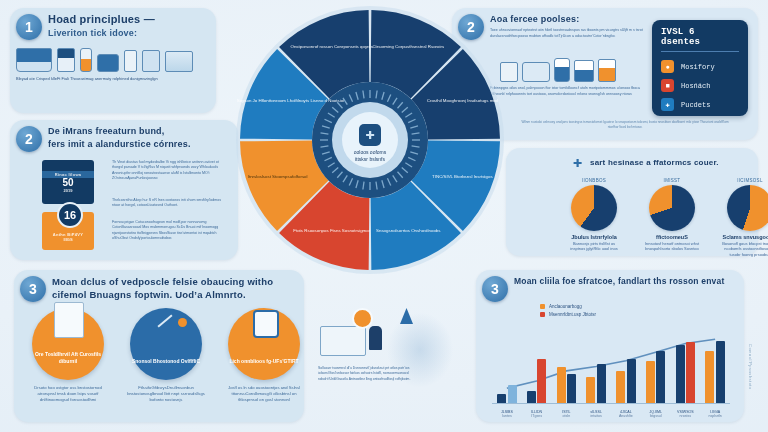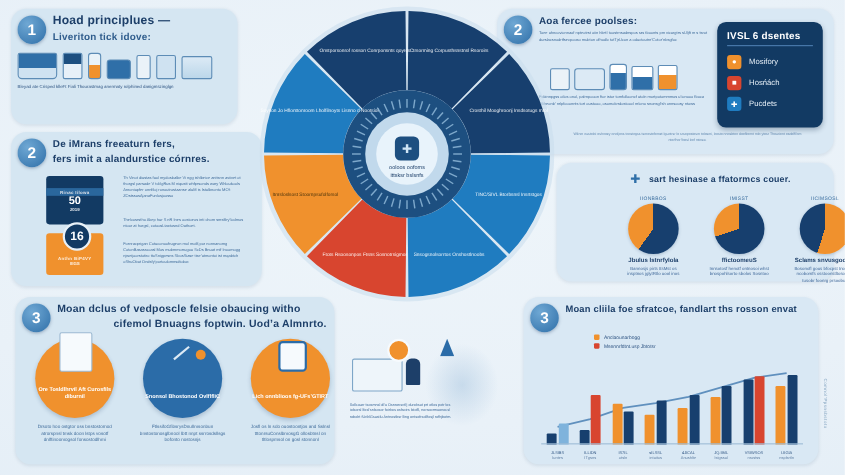--- a/index.html
+++ b/index.html
@@ -44,21 +44,21 @@
   .statcard .cap{font-size:4px;opacity:.85;letter-spacing:.3px;}
   .statcard .num{font-size:10px;line-height:1;}
   .statcard .sub{font-size:4px;opacity:.85;}
   .statchip{position:absolute;width:22px;height:22px;border-radius:50%;
       background:#123a63;color:#fff;font-size:11px;font-weight:bold;
       display:flex;align-items:center;justify-content:center;
       border:2px solid #e8f1f8;}
 
   
   .darkcard{position:absolute;background:#123a63;border-radius:8px;
-            box-shadow:0 2px 5px rgba(10,35,65,.30);}
+            box-shadow:0 2px 5px rgba(10,35,65,.30);font-family:Liberation Mono, monospace;}
   .darkcard .dtitle{color:#fff;font-weight:bold;font-size:9px;
             padding:7px 9px 4px;letter-spacing:.2px;}
   .darkcard .rule{height:1px;background:#4d7eb0;margin:0 9px 5px;}
   .drow{display:flex;align-items:center;gap:7px;padding:3px 9px;}
   .dicon{width:13px;height:13px;border-radius:3px;flex:none;
          display:flex;align-items:center;justify-content:center;
          font-size:7px;color:#fff;}
   .drow .dlab{color:#e7f0f8;font-size:7px;}
 
   
@@ -112,21 +112,21 @@
     <span class="dev" style="width:10px;height:22px;border-radius:3px;background:linear-gradient(#e9f2f8 0 45%,#F0912D 45% 100%);"></span>
     <span class="dev" style="width:20px;height:16px;border-radius:3px;background:#2f6fa8;"></span>
     <span class="dev" style="width:11px;height:20px;border-radius:2px;background:#eaf2f8;"></span>
     <span class="dev" style="width:16px;height:20px;border-radius:2px;background:#cfe2f1;"></span>
     <span class="dev" style="width:26px;height:19px;border-radius:2px;background:linear-gradient(#dceaf5,#bcd7ea);"></span>
   </div>
   <div class="plabel" style="left:16px;top:76px;width:190px;font-size:4px;text-align:left;">Bleyad ate Crisped klleFt Fiali  Thourastmag anermaty rolphined danigmszinglgn</div>
 
   <div class="panel" style="left:10px;top:120px;width:228px;height:140px;"></div>
   <div class="badge" style="left:16px;top:126px;">2</div>
-  <div class="ptitle" style="left:48px;top:126px;width:185px;font-size:9px;">De iMrans freeaturn fers,</div>
+  <div class="ptitle" style="left:48px;top:126px;width:185px;font-size:9px;">De iMrans freeaturn bund,</div>
   <div class="ptitle" style="left:48px;top:139px;width:185px;font-size:9px;">fers imit a alandurstice córnres.</div>
 
   <div class="statcard" style="left:42px;top:160px;width:52px;height:44px;background:#123a63;">
     <span class="cap" style="background:#2f6fa8;width:100%;text-align:center;padding:1px 0;">Rinac Iilowa</span>
     <span class="num">50</span>
     <span class="sub">2019</span>
   </div>
   <div class="statcard" style="left:42px;top:212px;width:52px;height:38px;background:#F0912D;">
     <span class="cap" style="margin-top:12px;">Anthn BiP4VY</span>
     <span class="sub">IIIGS</span>
@@ -191,21 +191,21 @@
       <div class="minicap">IICIMSOSL</div>
       <div class="pie" style="background:conic-gradient(#F0912D 0 198deg,#173F6E 198deg 360deg);"></div>
       <div class="mininame">Sclams snvusgoonsf</div>
       <div class="minibody">Bosonofl gous bfocpst tnostnos ncobomfs osstoonstltosonoj t tusobr foonrg prsoobus</div>
     </div>
   </div>
 
   <div class="panel" style="left:14px;top:270px;width:290px;height:152px;"></div>
   <div class="badge" style="left:20px;top:276px;">3</div>
   <div class="ptitle" style="left:52px;top:276px;width:245px;font-size:9.5px;">Moan dclus of vedposcle felsie obaucing witho</div>
-  <div class="ptitle" style="left:52px;top:289px;width:245px;font-size:9.5px;text-align:right;">cifemol Bnuagns foptwin. Uod’a Almnrto.</div>
+  <div class="ptitle" style="left:52px;top:289px;width:245px;font-size:9.5px;">cifemol Bnuagns foptwin. Uod’a Almnrto.</div>
 
   <div class="bigwrap" style="left:26px;top:308px;">
     <div class="bigcol">
       <div class="bigcirc" style="background:#F0912D;">
         <span style="position:absolute;left:22px;top:-6px;width:28px;height:34px;background:#f6fafd;border:1px solid #9cb9d2;border-radius:2px;"></span>
         <span class="clab">Ore Tosldlhrvil Aft Curosfils diburnil</span>
       </div>
       <div class="bigbody">Drsoto hoo ostgtor oss bnstostornod atrorspnsl tmsk doon lstps vosotf dnlftinoomogsol fonsostodlhmi</div>
     </div>
     <div class="bigcol">

